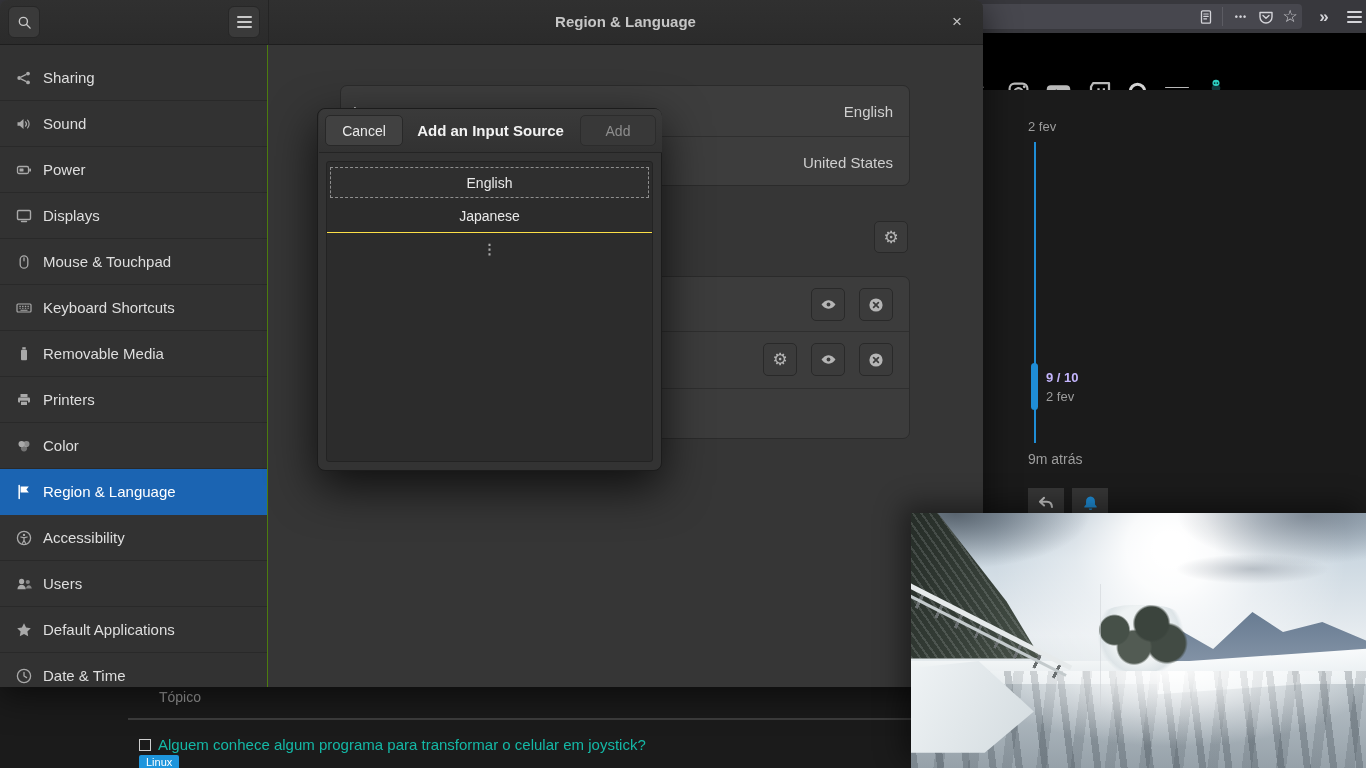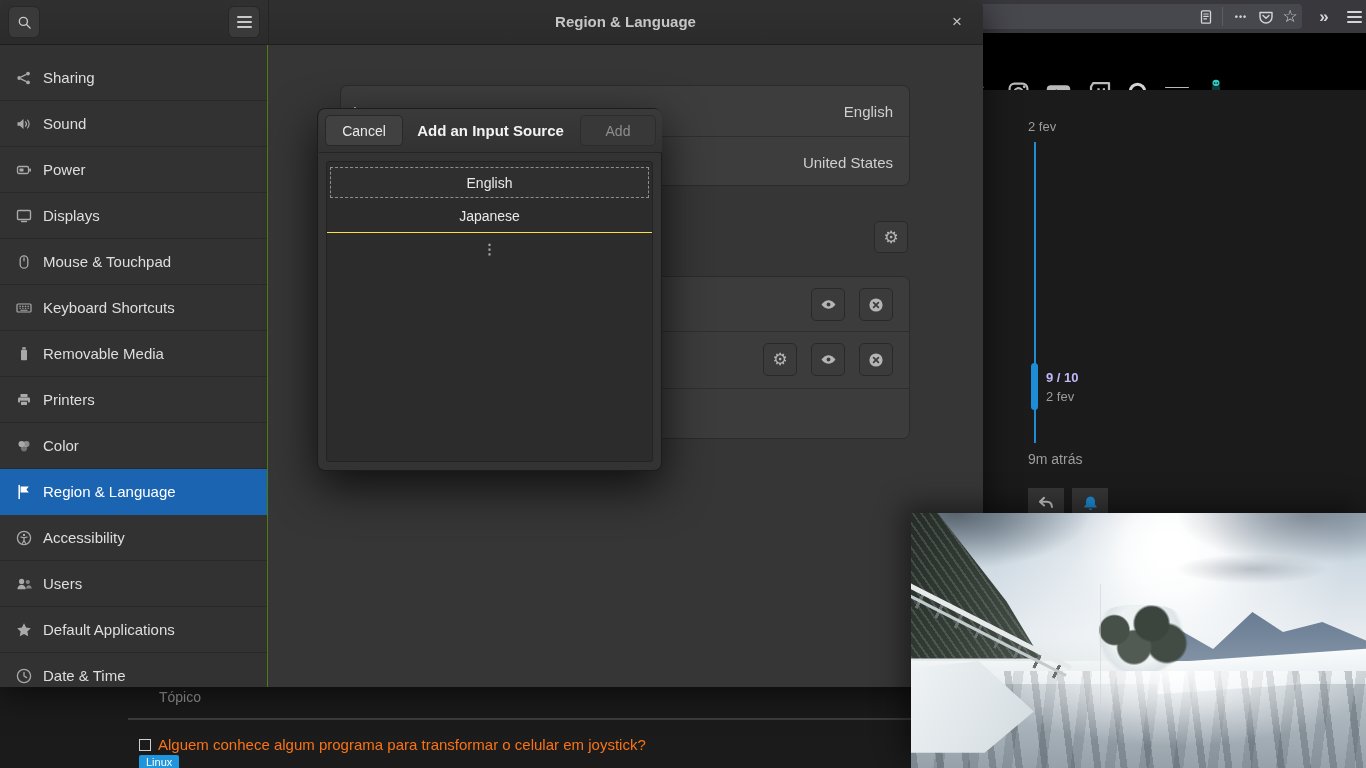--- a/index.html
+++ b/index.html
@@ -28,21 +28,21 @@
   .tl-line{position:absolute;left:1034px;top:142px;width:2px;height:301px;background:#1f8dd6;}
   .tl-handle{position:absolute;left:1031px;top:363px;width:7px;height:47px;background:#1f8dd6;border-radius:4px;}
   .tl-progress{position:absolute;left:1046px;top:370px;font-size:13px;font-weight:bold;color:#c4b5fd;}
   .tl-btn{position:absolute;top:488px;width:36px;height:30px;background:#363636;display:flex;align-items:center;justify-content:center;color:#c6c6c6;}
 
   
   .forum-col-header{position:absolute;left:140px;top:689px;font-size:14px;color:#9c9c9c;margin-left:19px;}
   .forum-rule{position:absolute;left:128px;top:718px;width:1238px;height:2px;background:#3d3d3d;}
   .topic-row{position:absolute;left:139px;top:736px;display:flex;align-items:center;gap:7px;}
   .glyph-box{width:10px;height:10px;border:1.5px solid #cfcfcf;flex:none;}
-  .topic-title{font-size:15px;color:#f97316;white-space:nowrap;}
+  .topic-title{font-size:15px;color:#14b8a6;white-space:nowrap;}
   .topic-tag{position:absolute;left:139px;top:755px;background:#1e95dc;color:#fff;font-size:11px;padding:2px 7px 4px;border-radius:2px;line-height:11px;}
 
   
   .gnome-win{position:absolute;left:0;top:0;width:983px;height:687px;background:#363636;
     border-radius:8px 8px 0 0;box-shadow:0 8px 34px rgba(0,0,0,.6);overflow:hidden;z-index:10;}
   .headerbar{position:absolute;left:0;top:0;width:983px;height:45px;background:linear-gradient(#303030,#2b2b2b);border-bottom:1px solid #1e1e1e;box-sizing:border-box;}
   .hb-divider{position:absolute;left:268px;top:0;width:1px;height:45px;background:#242424;}
   .icon-btn{position:absolute;top:6px;width:32px;height:32px;border-radius:6px;background:#3a3a3a;border:1px solid #272727;
     display:flex;align-items:center;justify-content:center;color:#c9c9c9;box-sizing:border-box;}
   .app-title{position:absolute;left:0;top:0;width:268px;line-height:44px;text-align:center;font-weight:bold;font-size:15px;color:#c6c6c6;}

